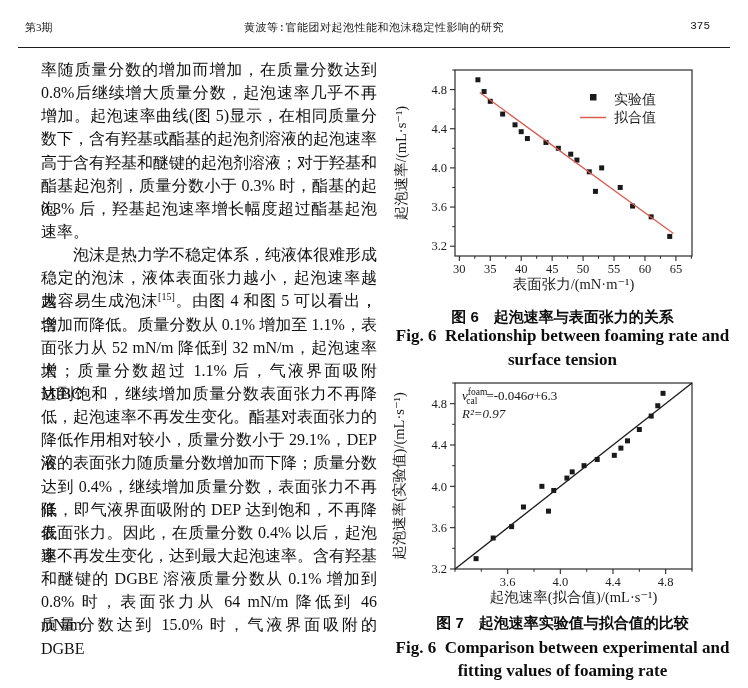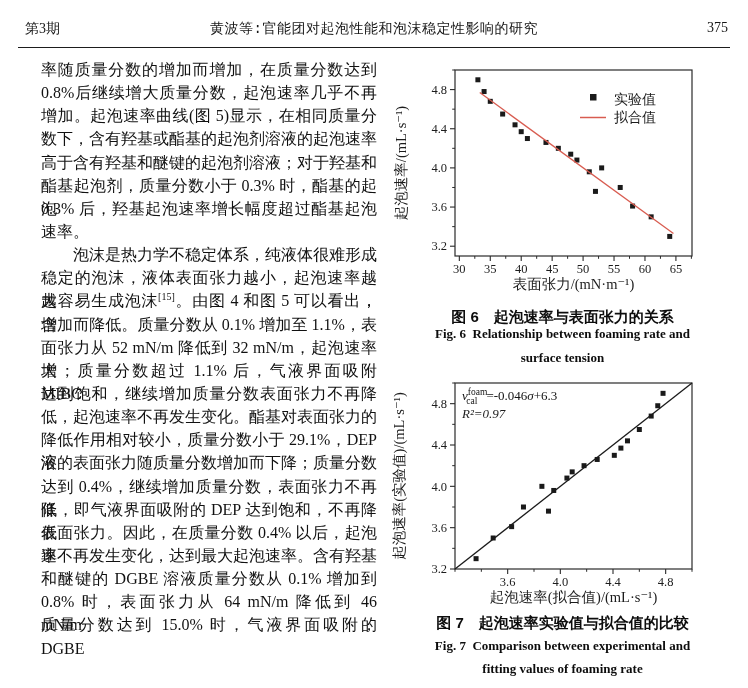--- a/index.html
+++ b/index.html
@@ -1,32 +1,32 @@
 <!DOCTYPE html>
 <html><head>
 <meta charset="utf-8">
 <style>
   html,body{margin:0;padding:0;background:#ffffff;}
   .page{position:relative;width:748px;height:688px;background:#ffffff;overflow:hidden;
         font-family:"Liberation Serif","DejaVu Serif",serif;color:#161616;}
-  .header{position:absolute;top:20px;left:18px;width:712px;height:22px;font-size:14px;}
+  .header{position:absolute;top:20px;left:18px;width:712px;height:22px;font-size:11px;}
   .h-issue{position:absolute;left:7px;top:0;}
   .h-title{position:absolute;left:0;right:0;top:0;text-align:center;letter-spacing:.5px;font-family:Liberation Mono, monospace;}
-  .h-page{position:absolute;right:2px;top:0;}
+  .h-page{position:absolute;right:20px;top:0;font-family:Liberation Mono, monospace;}
   .hrule{position:absolute;top:47px;left:18px;width:712px;height:0;border-top:1.6px solid #1d1d1d;}
   .textcol{position:absolute;left:25px;top:58px;width:336px;margin-left:16px;}
   .bline{height:23.15px;line-height:23.15px;font-size:16px;text-align:justify;text-align-last:justify;
          white-space:nowrap_off;color:#111;}
   .bline.flush{text-align-last:left;}
   .bline.ind{text-indent:32px;}
   .bline sup{font-size:10px;vertical-align:super;line-height:0;}
   .figsvg{position:absolute;left:390px;}
   .cap{position:absolute;left:385px;width:355px;text-align:center;}
   .cap-zh{font-family:"Liberation Sans","DejaVu Sans",sans-serif;font-weight:700;font-size:15px;color:#0d0d0d;}
-  .cap-en{font-family:"Liberation Serif","DejaVu Serif",serif;font-weight:700;font-size:13px;color:#0d0d0d;}
+  .cap-en{font-family:"Liberation Serif","DejaVu Serif",serif;font-weight:700;font-size:17px;color:#0d0d0d;}
 </style>
 </head>
 <body>
 
 <div class="page">
   <div class="header">
     <span class="h-issue">第3期</span>
     <span class="h-title">黄波等:官能团对起泡性能和泡沫稳定性影响的研究</span>
     <span class="h-page">375</span>
   </div>
@@ -180,15 +180,15 @@
       <rect x="119.11666666666665" y="153.13333333333335" width="5" height="5" fill="#1a1a1a"></rect>
       <rect x="100.68333333333334" y="164.50000000000003" width="5" height="5" fill="#1a1a1a"></rect>
       <rect x="83.56666666666663" y="185.1666666666667" width="5" height="5" fill="#1a1a1a"></rect>
       <polyline points="65,198 302,12" fill="none" stroke="#1a1a1a" stroke-width="1.3"></polyline>
       <text x="183.5" y="231" text-anchor="middle" font-size="14.5" fill="#1c1c1c" font-family="&quot;Liberation Serif&quot;,&quot;DejaVu Serif&quot;,serif">起泡速率(拟合值)/(mL·s⁻¹)</text>
       <text x="14" y="105" text-anchor="middle" font-size="14.5" fill="#1c1c1c" font-family="&quot;Liberation Serif&quot;,&quot;DejaVu Serif&quot;,serif" transform="rotate(-90 14 105)">起泡速率(实验值)/(mL·s⁻¹)</text>
       <text x="72" y="29" font-size="13" fill="#111" font-family="&quot;Liberation Serif&quot;,&quot;DejaVu Serif&quot;,serif"><tspan dy="0" font-size="13" font-style="italic">v</tspan><tspan dy="-5.5" font-size="9.5">foam</tspan><tspan dy="9" dx="-21" font-size="9.5">cal</tspan><tspan dy="-3.5" dx="9" font-size="13">=-0.046</tspan><tspan dy="0" font-size="13" font-style="italic">σ</tspan><tspan dy="0" font-size="13">+6.3</tspan></text>
       <text x="72" y="47" text-anchor="start" font-size="13" fill="#1c1c1c" font-family="&quot;Liberation Serif&quot;,&quot;DejaVu Serif&quot;,serif" font-style="italic">R²=0.97</text>
     </svg>
   <div class="cap cap-zh" style="top:614px">图 7　起泡速率实验值与拟合值的比较</div>
-  <div class="cap cap-en" style="top:638px">Fig. 7 Comparison between experimental and</div>
+  <div class="cap cap-en" style="top:638px">Fig. 6 Comparison between experimental and</div>
   <div class="cap cap-en" style="top:661px">fitting values of foaming rate</div>
 </div>
 
 </body></html>

